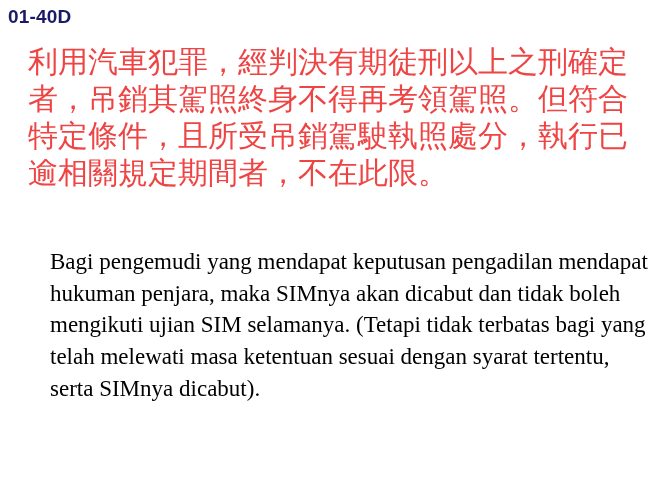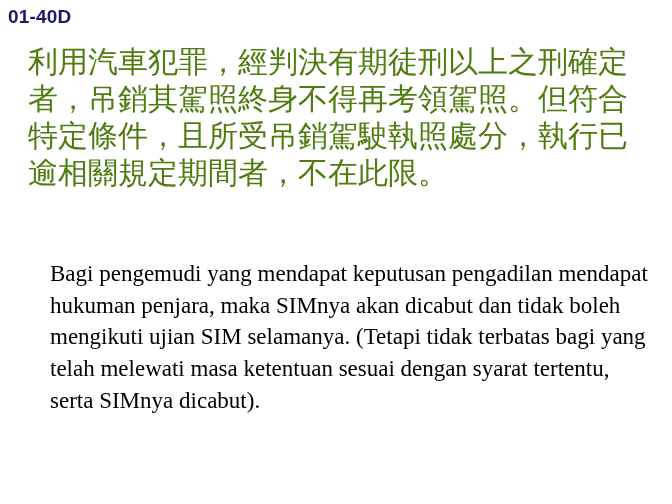--- a/index.html
+++ b/index.html
@@ -30,31 +30,31 @@
     letter-spacing: 0.2px;
   }
   .cjk-block {
     position: absolute;
     left: 28px;
     top: 44px;
     width: 624px;
     font-family: "DejaVu Sans", sans-serif;
     font-size: 30px;
     line-height: 1.23;
-    color: #4d7c0f;
+    color: #ef4444;
     letter-spacing: 0px;
     text-align: left;
   }
   .cjk-block p {
     margin: 0;
   }
   .latin-block {
     position: absolute;
     left: 50px;
-    top: 258px;
+    top: 246px;
     width: 600px;
     font-family: "Liberation Serif", "DejaVu Serif", serif;
     font-size: 23px;
     line-height: 1.38;
     color: #000000;
     text-align: left;
   }
   .latin-block p {
     margin: 0;
   }

